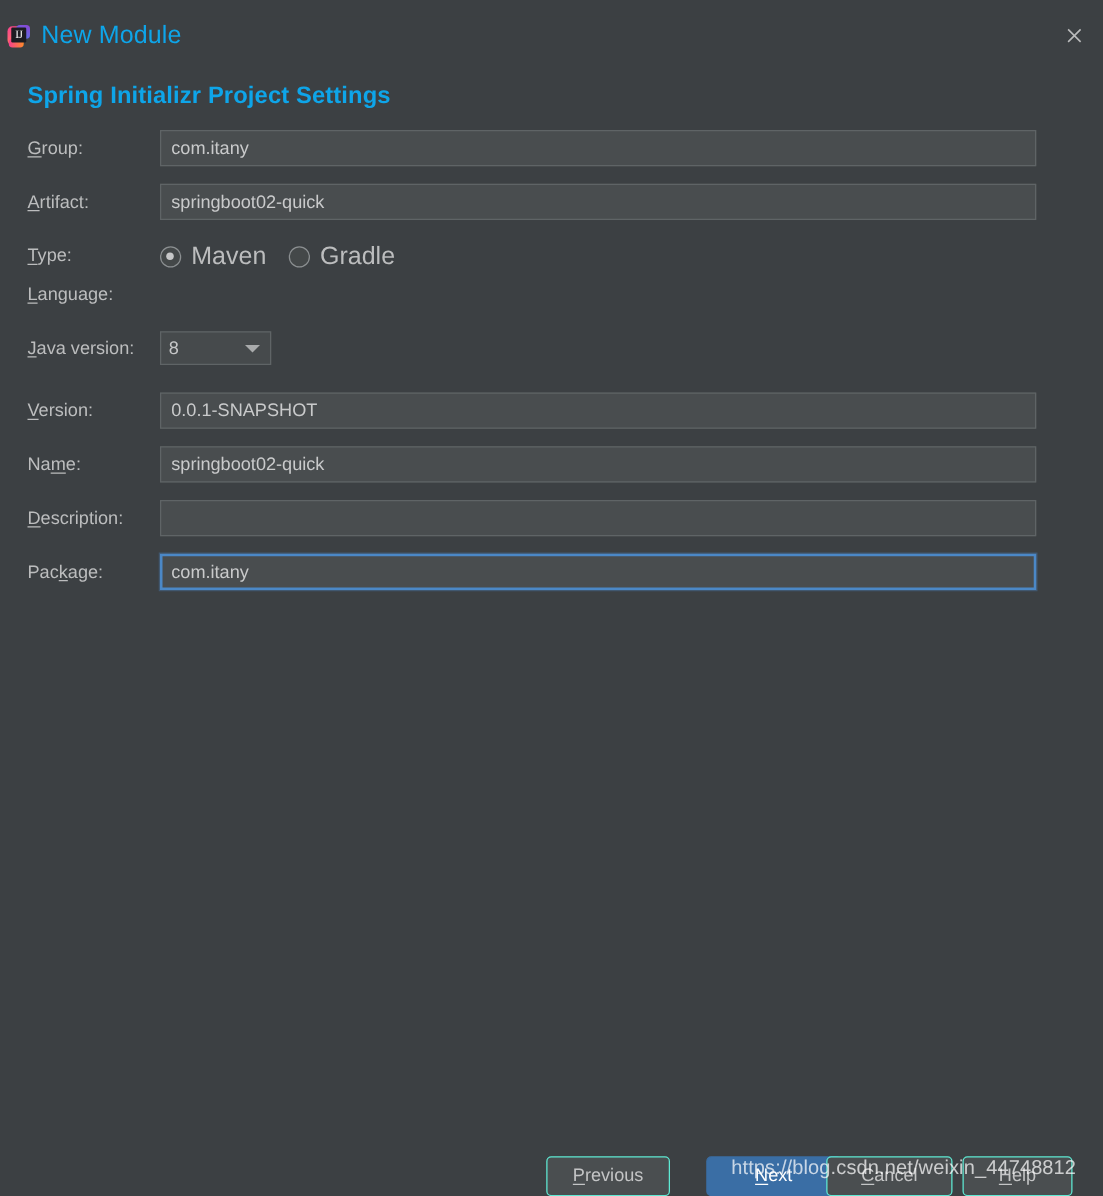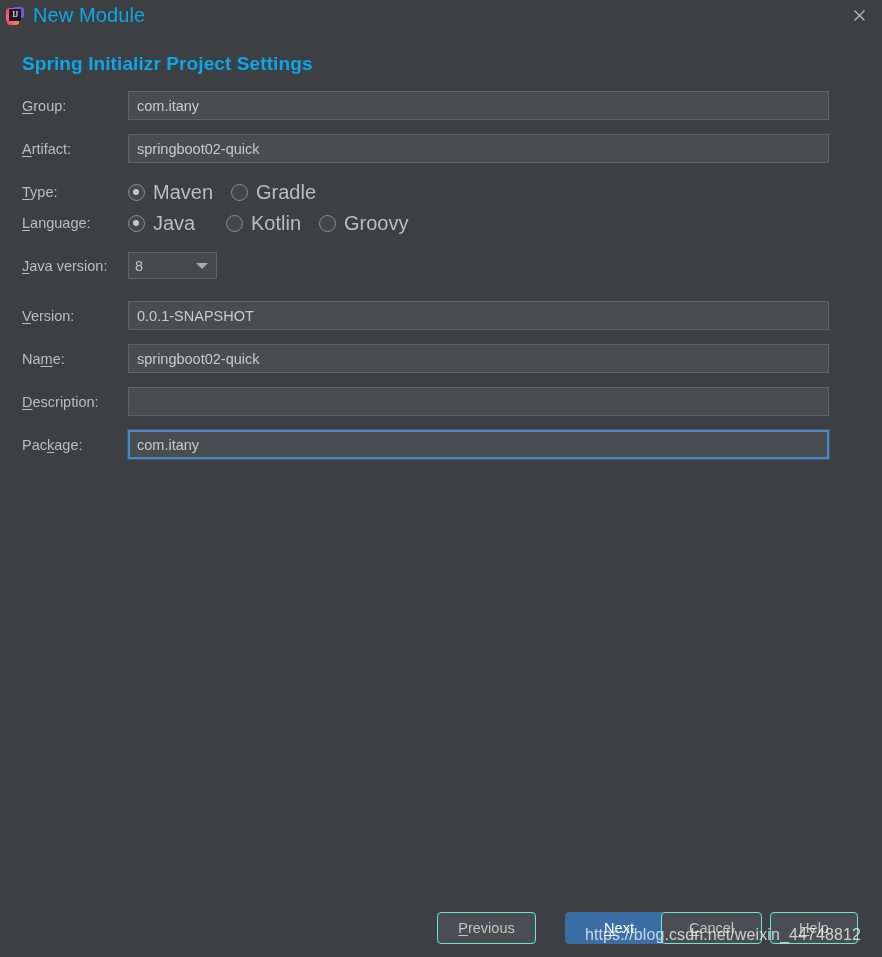--- a/index.html
+++ b/index.html
@@ -18,20 +18,21 @@
   }
 
   
   .titlebar {
     height: 31px;
     display: flex;
     align-items: center;
     padding: 0 0 0 6px;
     background: #3c4043;
     position: relative;
+    margin-top: 13px;
   }
   .app-icon {
     width: 18px;
     height: 18px;
     position: relative;
     flex: 0 0 auto;
     margin-right: 9px;
   }
   .app-icon .blob-a {
     position: absolute; left: 0; top: 1px;
@@ -305,34 +306,20 @@
         </div>
         <div class="radio-item">
           <span class="dot"></span>
           <span class="rl">Gradle</span>
         </div>
       </div>
     </div>
 
     <div class="row">
       <div class="lbl"><u>L</u><span>anguage:</span></div>
-      <div class="radio-group">
-        <div class="radio-item checked w-java">
-          <span class="dot"></span>
-          <span class="rl">Java</span>
-        </div>
-        <div class="radio-item w-kotlin">
-          <span class="dot"></span>
-          <span class="rl">Kotlin</span>
-        </div>
-        <div class="radio-item">
-          <span class="dot"></span>
-          <span class="rl">Groovy</span>
-        </div>
-      </div>
     </div>
 
 
     <div class="row" style="margin-bottom:19px;">
       <div class="lbl"><u>J</u><span>ava version:</span></div>
       <div class="combo">
         <span class="cv">8</span>
         <span class="arrow"></span>
       </div>
     </div>

